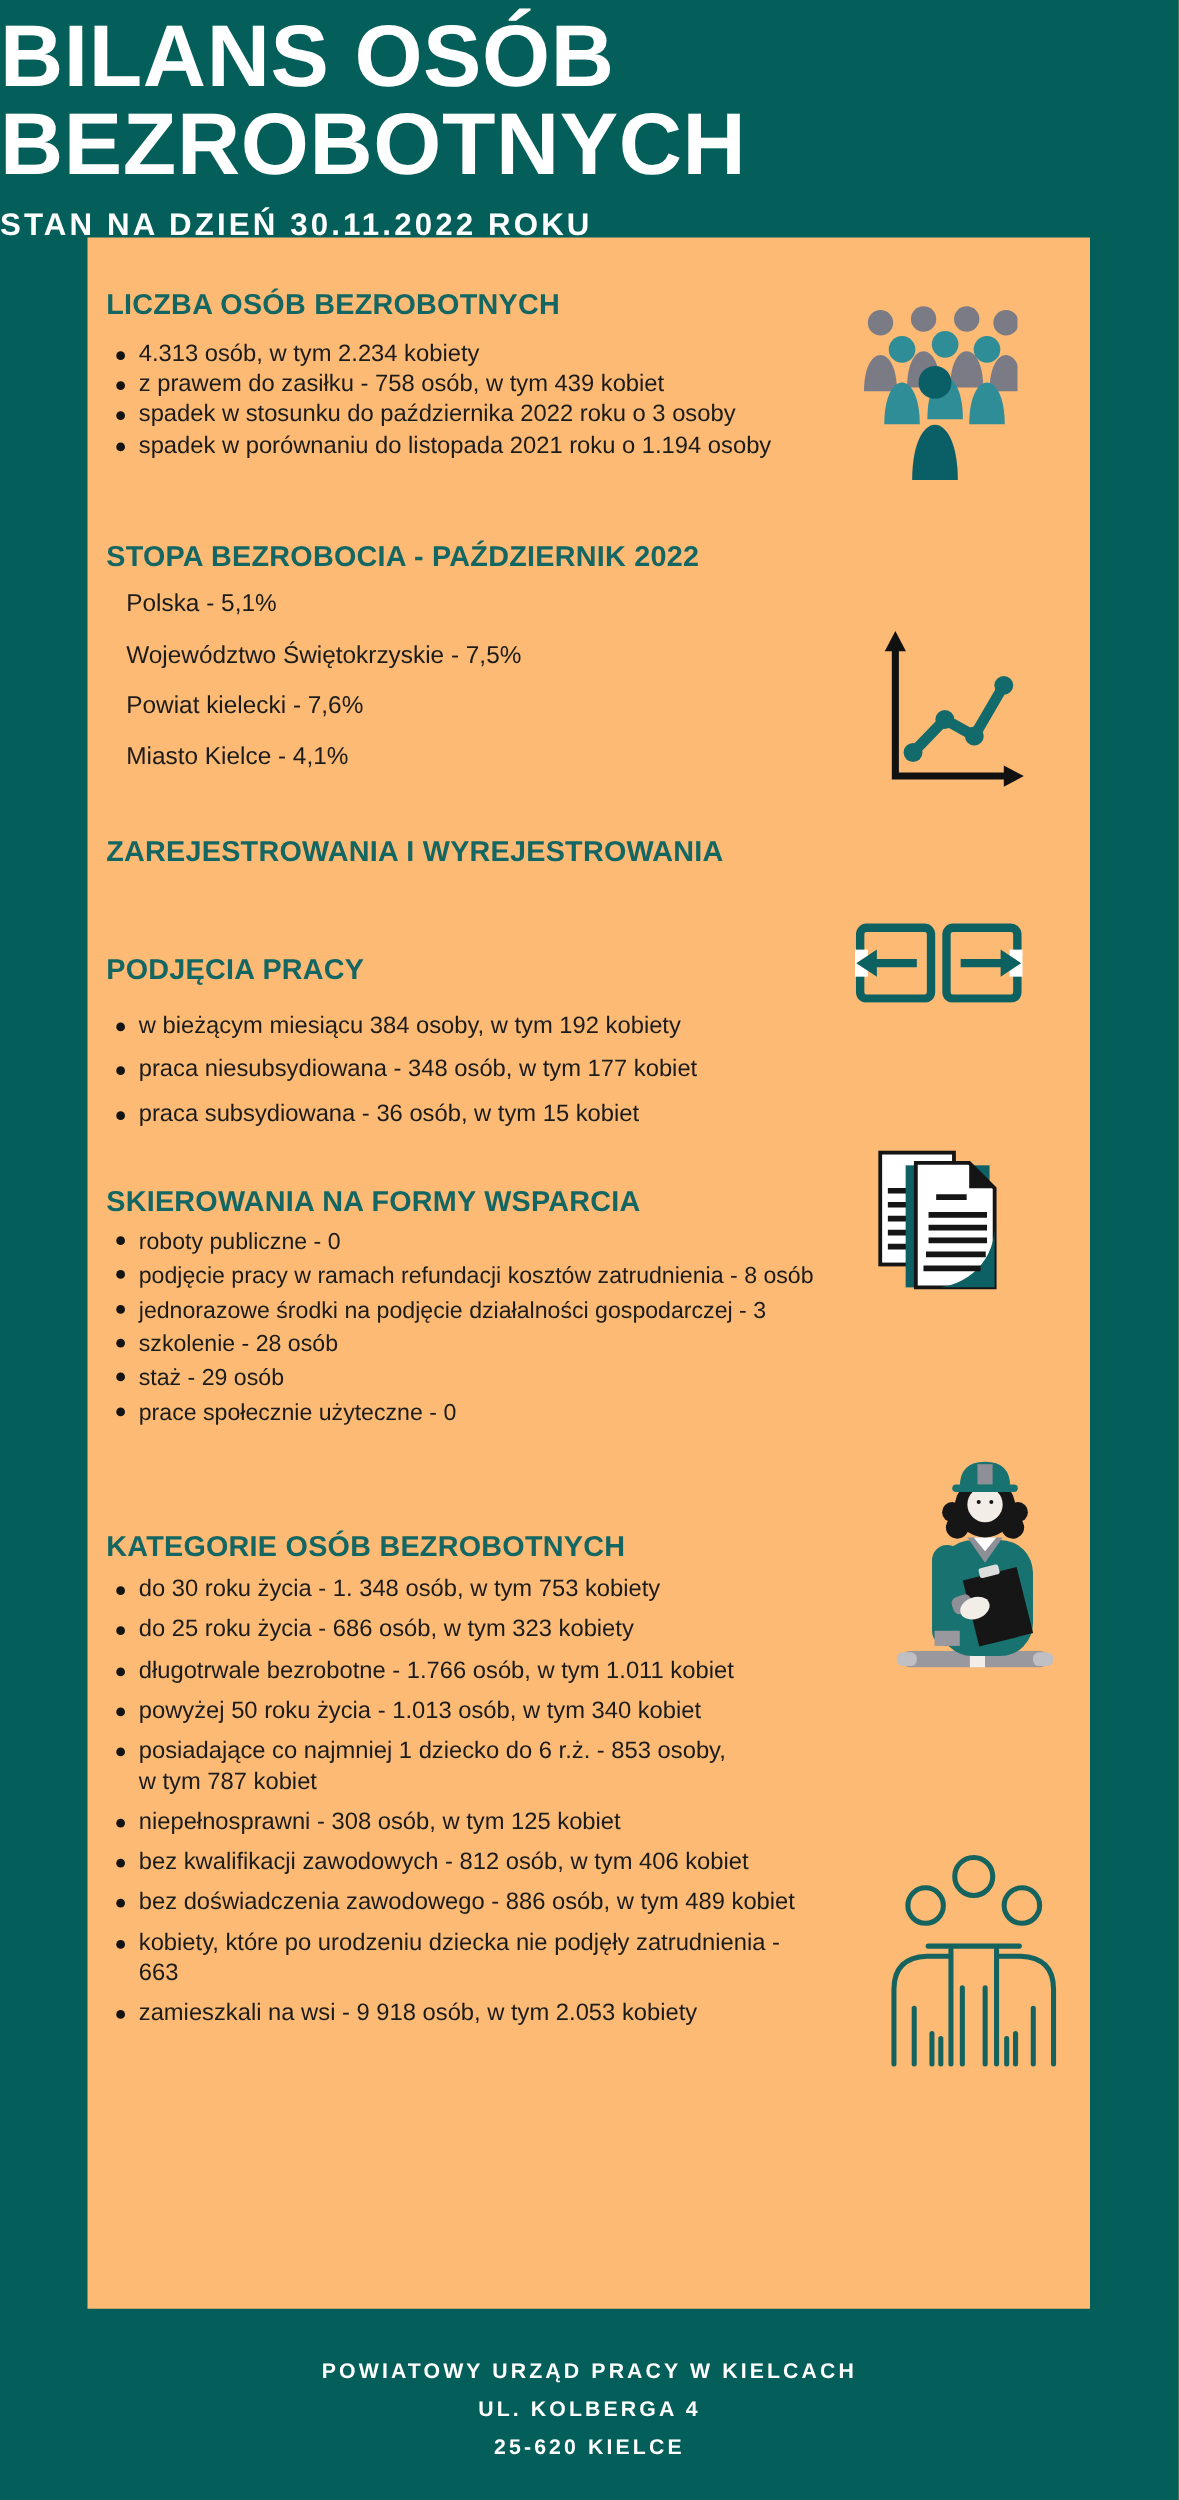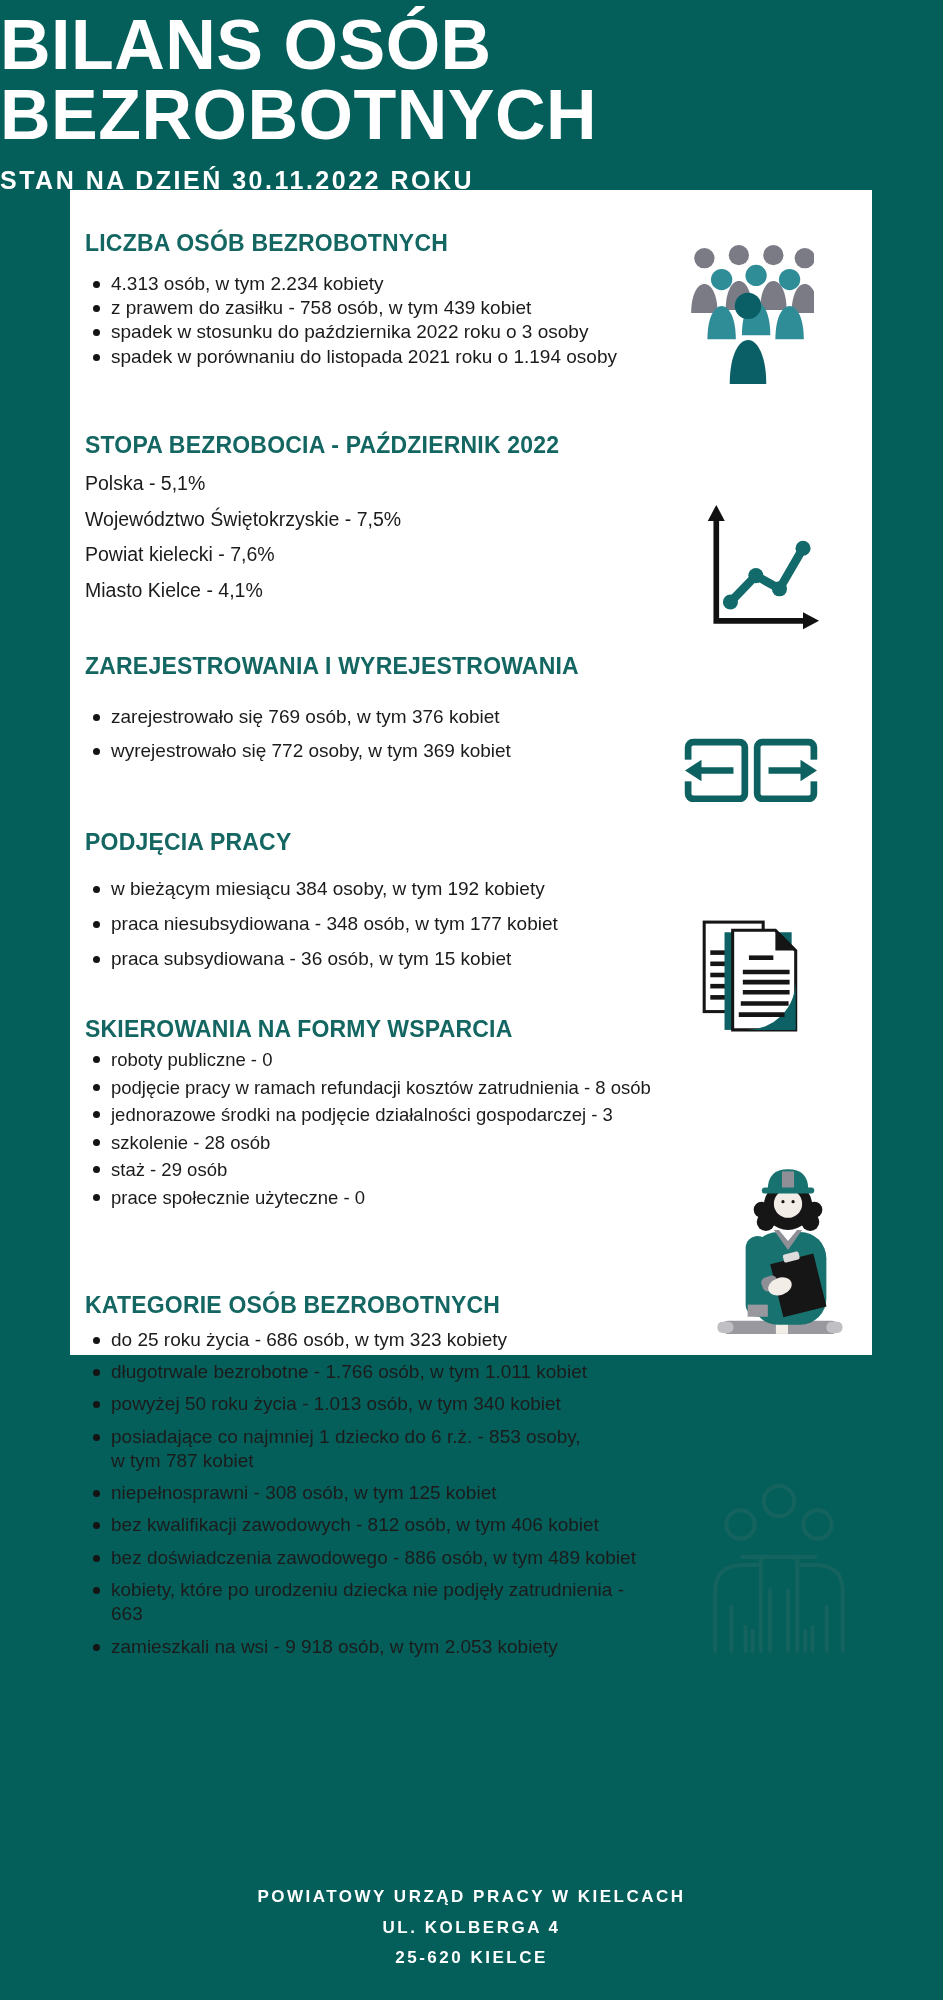--- a/index.html
+++ b/index.html
@@ -11,36 +11,36 @@
   
   .hdr{padding-top:10px;text-align:left;color:#ffffff;}
   .hdr h1{
     margin:0;font-size:70px;line-height:1.0;font-weight:bold;letter-spacing:.5px;
   }
   .hdr .sub{
     margin-top:16px;font-size:25px;font-weight:bold;letter-spacing:2.5px;
   }
   
   .card{
-    position:absolute;left:70px;top:190px;width:802px;height:1165px;
-    background:#ffffff;
+    position:absolute;left:70px;top:190px;width:802px;height:1657px;
+    background:#fdba74;
   }
   .content{padding-left:15px;}
   section h2{
     margin:0;color:#136661;font-size:23px;font-weight:bold;letter-spacing:.2px;line-height:1.2;
   }
   section ul{list-style:none;margin:0;padding:0;max-width:620px;}
   section li{
     position:relative;padding-left:26px;font-size:19px;color:#1b1b1b;
     line-height:1.28;white-space:pre-line;
   }
   section li::before{
     content:"";position:absolute;left:8px;top:9px;width:7px;height:7px;border-radius:50%;background:#141414;
   }
-  .plain p{margin:0;font-size:19.5px;color:#1b1b1b;line-height:1.25;}
+  .plain p{margin:16px;font-size:19.5px;color:#1b1b1b;line-height:1.25;}
   
   .sec1{margin-top:40px;} .sec1 ul{margin-top:14px;} .sec1 li{margin-top:0;}
   .sec2{margin-top:63px;} .sec2 .plain{margin-top:12px;} .sec2 p{margin-top:11px;}
   .sec3{margin-top:51px;} .sec3 ul{margin-top:24px;} .sec3 li{margin-top:10px;}
   .sec4{margin-top:66px;} .sec4 ul{margin-top:20px;} .sec4 li{margin-top:11px;}
   .sec5{margin-top:44px;} .sec5 ul{margin-top:0;} .sec5 li{margin-top:6px;font-size:18.5px;line-height:1.16;}
   .sec5 li::before{top:7px;}
   .sec6{margin-top:84px;} .sec6 ul{margin-top:0;max-width:600px;} .sec6 li{margin-top:8px;}
   
   .icon{position:absolute;}
@@ -82,24 +82,20 @@
       <div class="plain">
         <p>Polska - 5,1%</p>
         <p>Województwo Świętokrzyskie - 7,5%</p>
         <p>Powiat kielecki - 7,6%</p>
         <p>Miasto Kielce - 4,1%</p>
       </div>
     </section>
 
     <section class="sec3">
       <h2>ZAREJESTROWANIA I WYREJESTROWANIA</h2>
-      <ul>
-        <li>zarejestrowało się 769 osób, w tym 376 kobiet</li>
-        <li>wyrejestrowało się 772 osoby,  w tym 369 kobiet</li>
-      </ul>
     </section>
 
     <section class="sec4">
       <h2>PODJĘCIA PRACY</h2>
       <ul>
         <li>w bieżącym miesiącu 384 osoby, w tym 192 kobiety</li>
         <li>praca niesubsydiowana - 348 osób,  w tym 177 kobiet</li>
         <li>praca subsydiowana - 36 osób, w tym 15 kobiet</li>
       </ul>
     </section>
@@ -112,20 +108,21 @@
         <li>jednorazowe środki na podjęcie działalności gospodarczej - 3</li>
         <li>szkolenie - 28 osób</li>
         <li>staż - 29 osób</li>
         <li>prace społecznie użyteczne - 0</li>
       </ul>
     </section>
 
     <section class="sec6">
       <h2>KATEGORIE OSÓB BEZROBOTNYCH</h2>
       <ul>
+        <li>do 30 roku życia - 1. 348 osób, w tym 753 kobiety</li>
         <li>do 25 roku życia - 686 osób, w tym 323 kobiety</li>
         <li>długotrwale bezrobotne - 1.766 osób, w tym 1.011 kobiet</li>
         <li>powyżej 50 roku życia - 1.013 osób, w tym 340 kobiet</li>
         <li>posiadające co najmniej 1 dziecko do 6 r.ż. - 853 osoby,
 w tym 787 kobiet</li>
         <li>niepełnosprawni - 308 osób, w tym 125 kobiet</li>
         <li>bez kwalifikacji zawodowych - 812 osób, w tym 406 kobiet</li>
         <li>bez doświadczenia zawodowego - 886 osób, w tym 489 kobiet</li>
         <li>kobiety, które po urodzeniu dziecka nie podjęły zatrudnienia -
 663</li>

